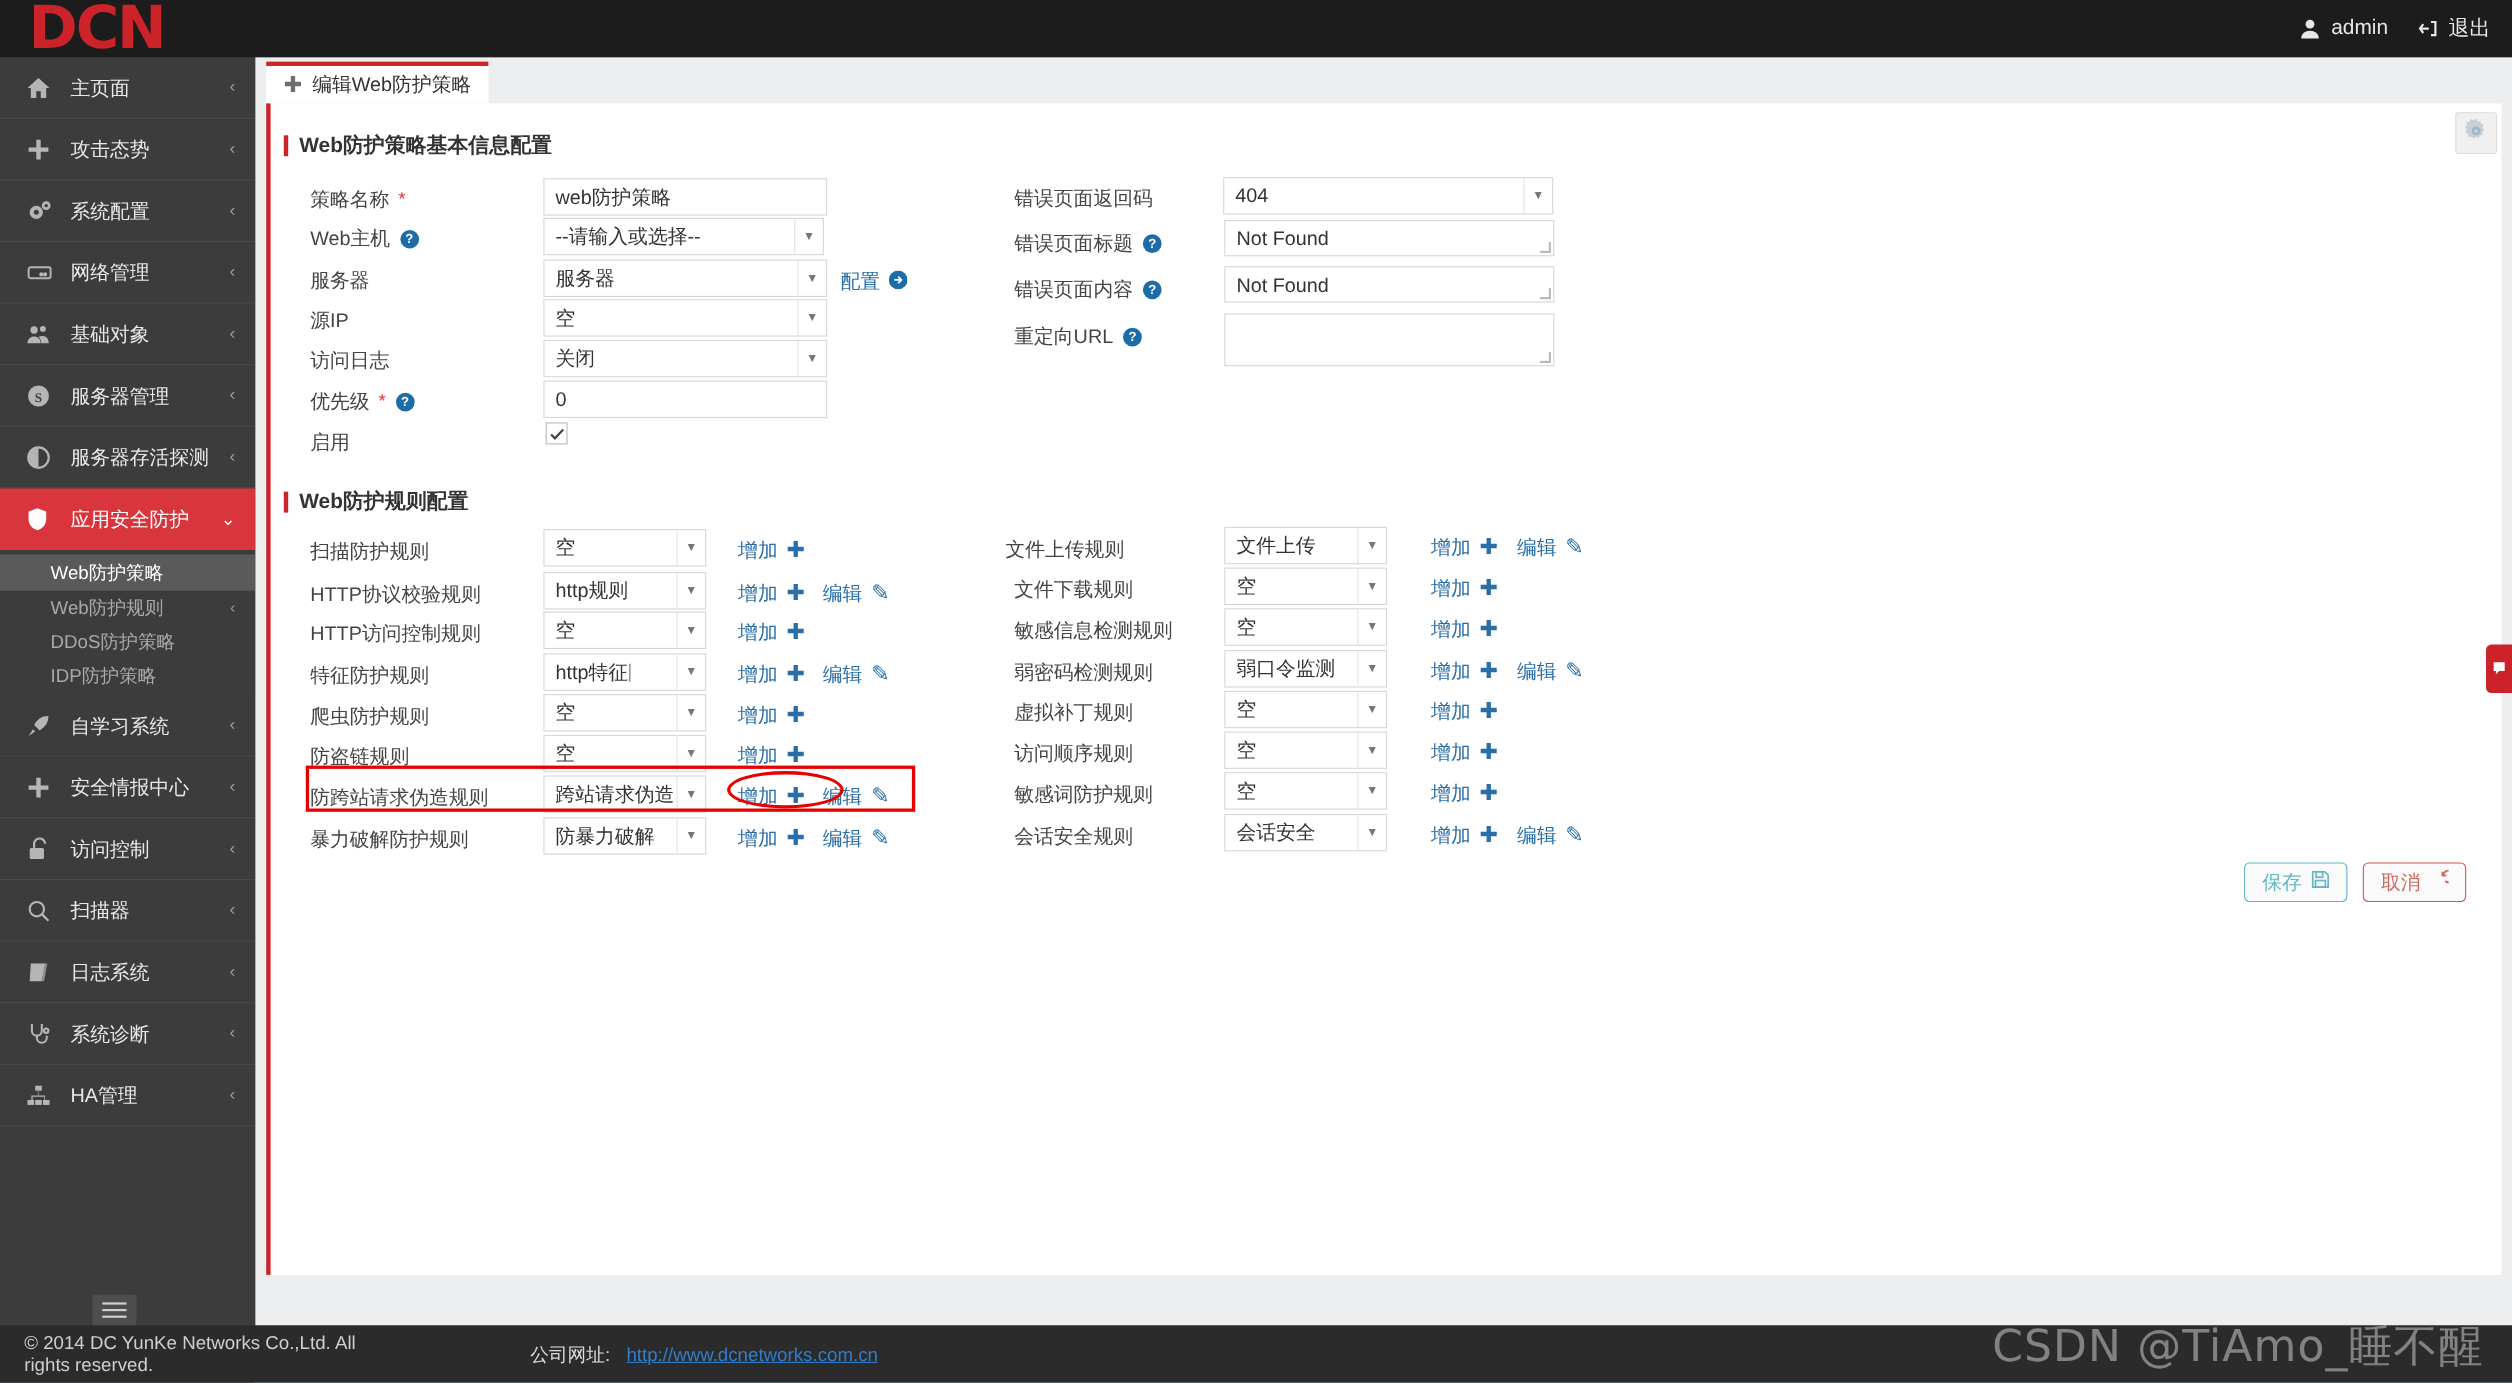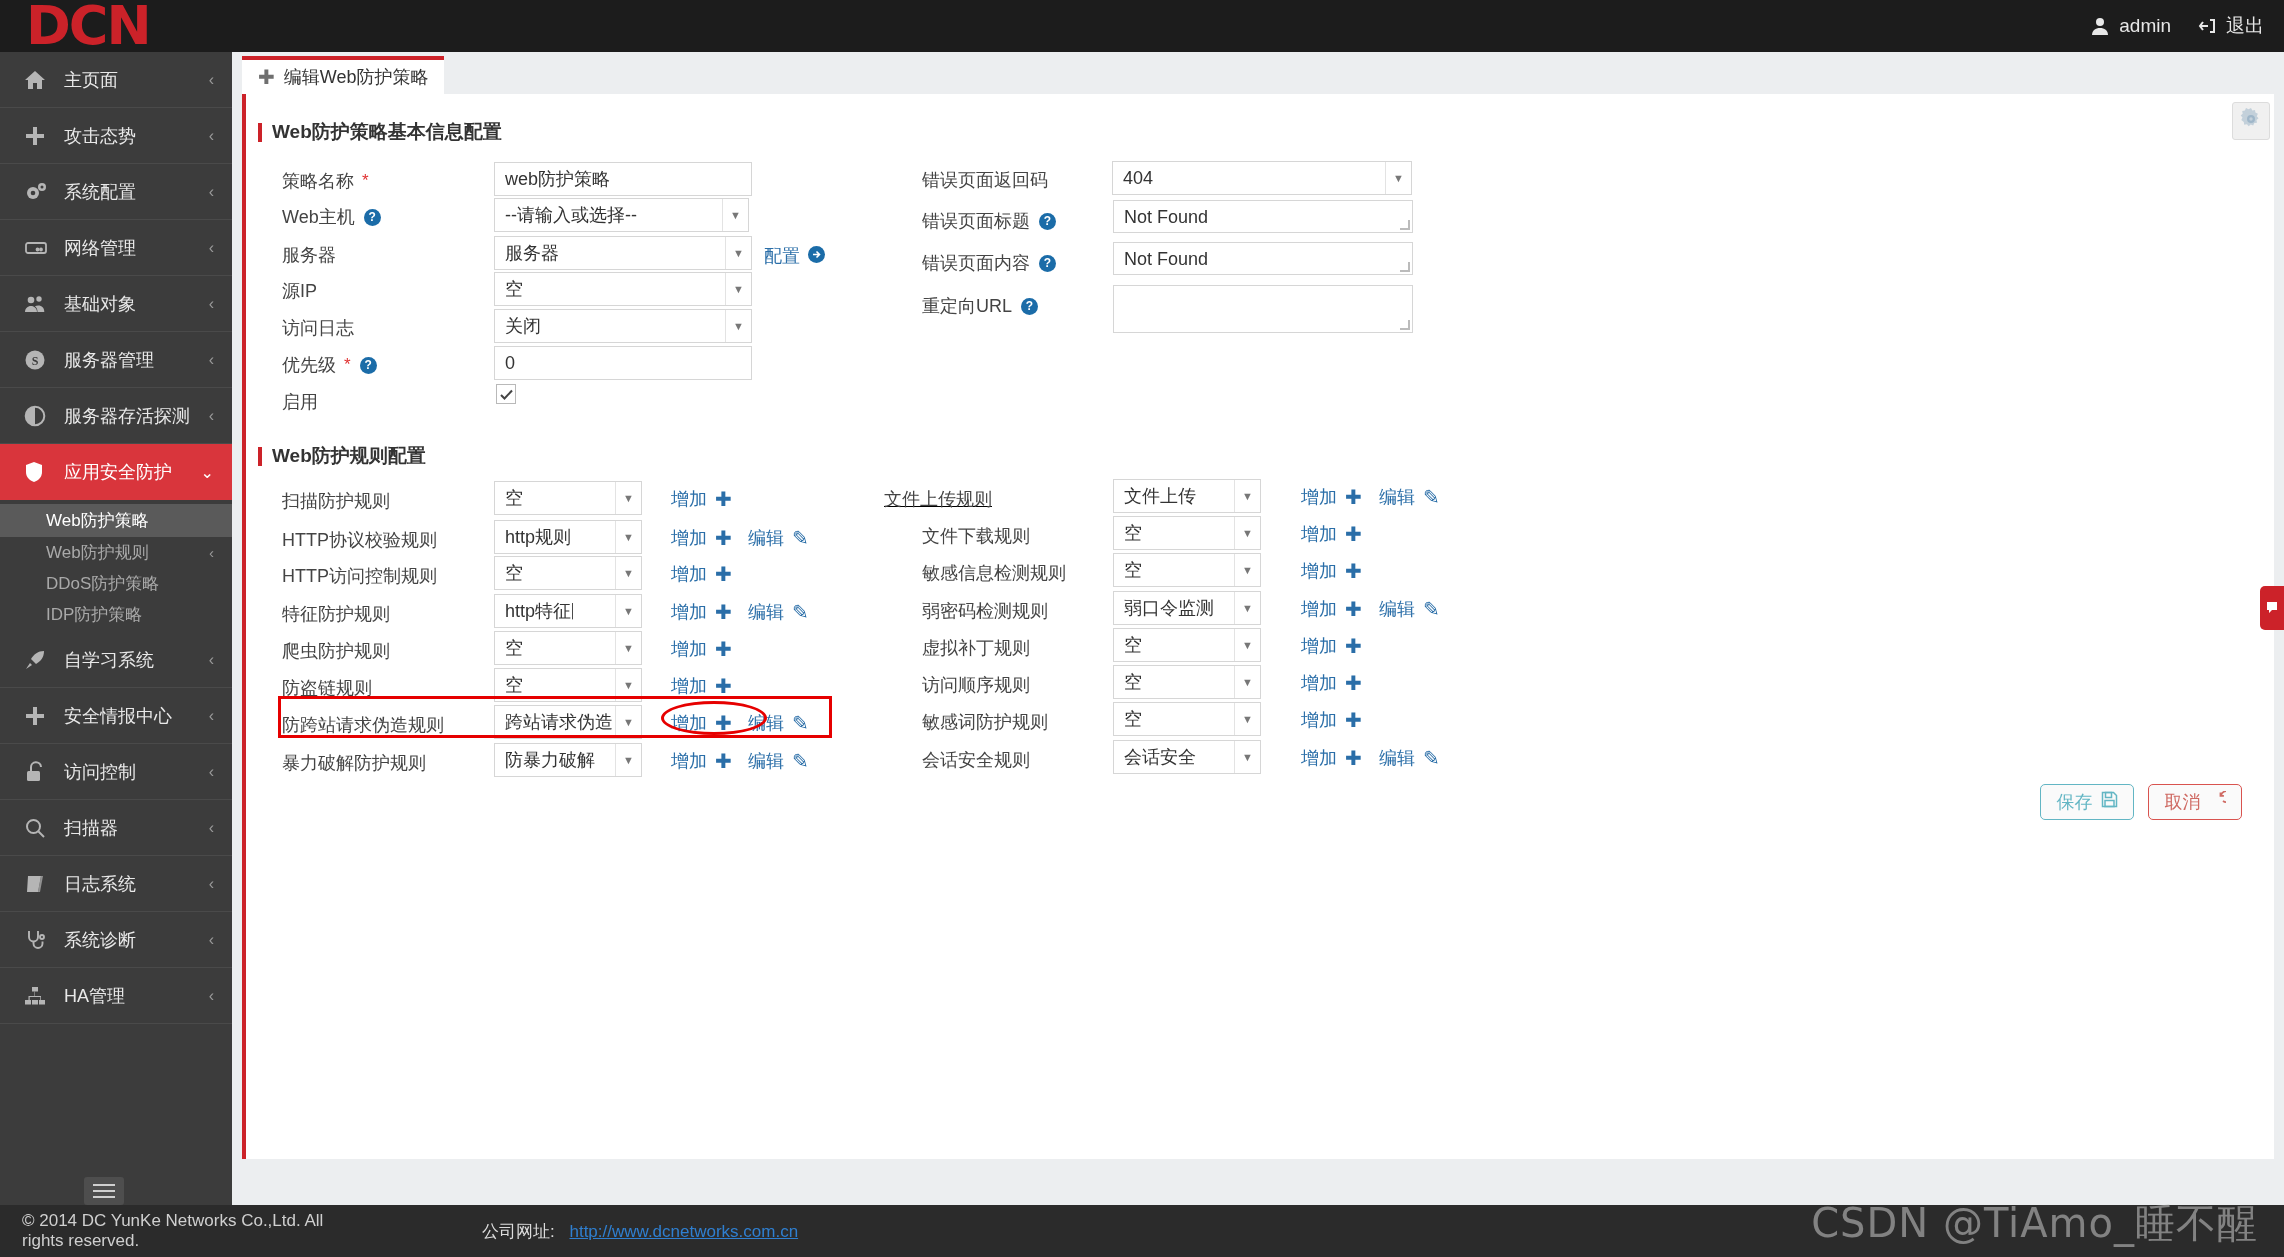--- a/index.html
+++ b/index.html
@@ -624,21 +624,21 @@
       </div>
       <div class="act" style="position:absolute; left:425px; top:655px;">
         <span>增加</span>
         <span class="glyph">✚</span>
       </div>
       <div class="act" style="position:absolute; left:502px; top:655px;">
         <span>编辑</span>
         <span class="glyph">✎</span>
       </div>
 
-      <div class="field" style="left:638px; top:388px;text-decoration:underline;">
+      <div class="field" style="left:668px; top:388px;">
         <span class="flabel">文件上传规则</span>
       </div>
       <div class="sel" style="position:absolute; left:867px; top:385px; width:148px;">
         <span class="val">文件上传</span>
         <span class="arw">▼</span>
       </div>
       <div class="act" style="position:absolute; left:1055px; top:391px;">
         <span>增加</span>
         <span class="glyph">✚</span>
       </div>

